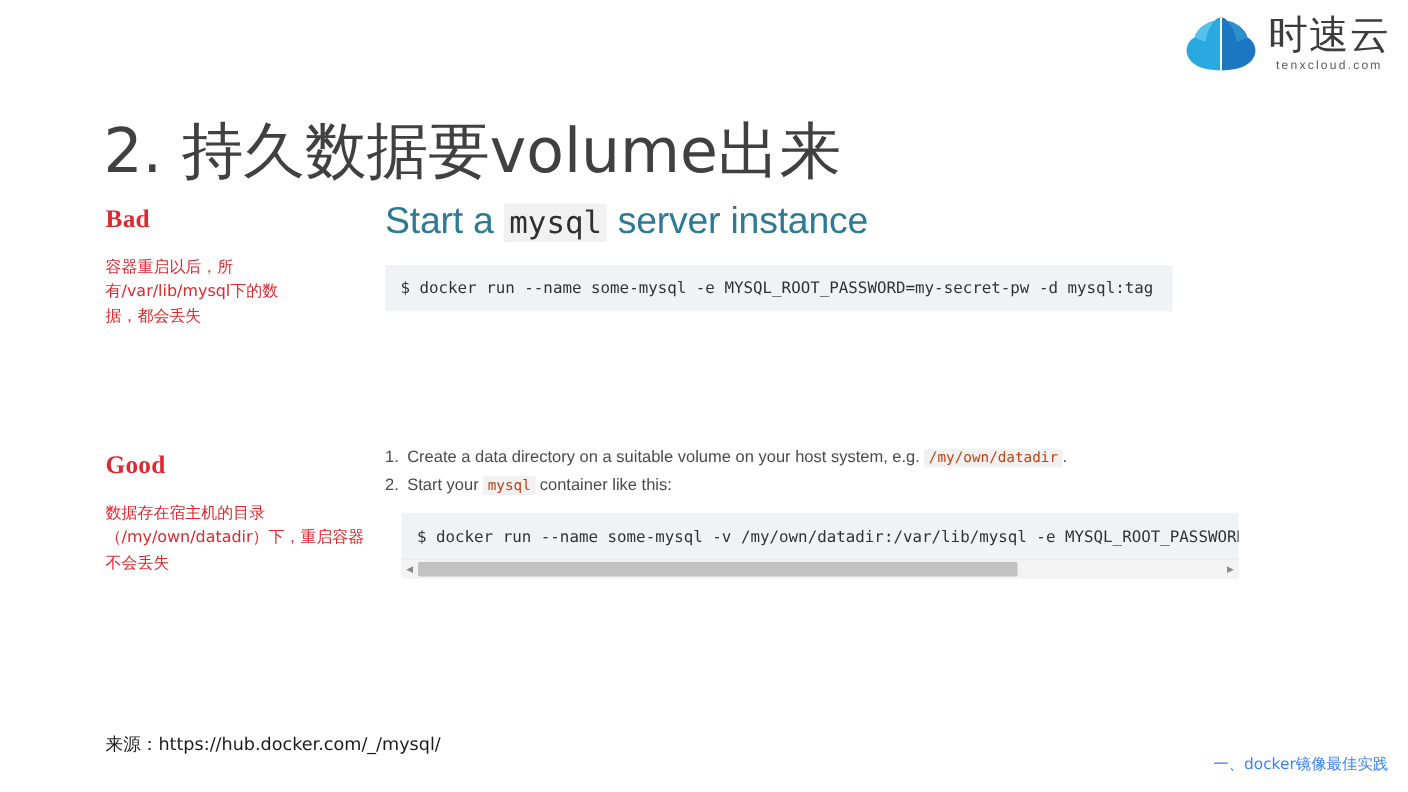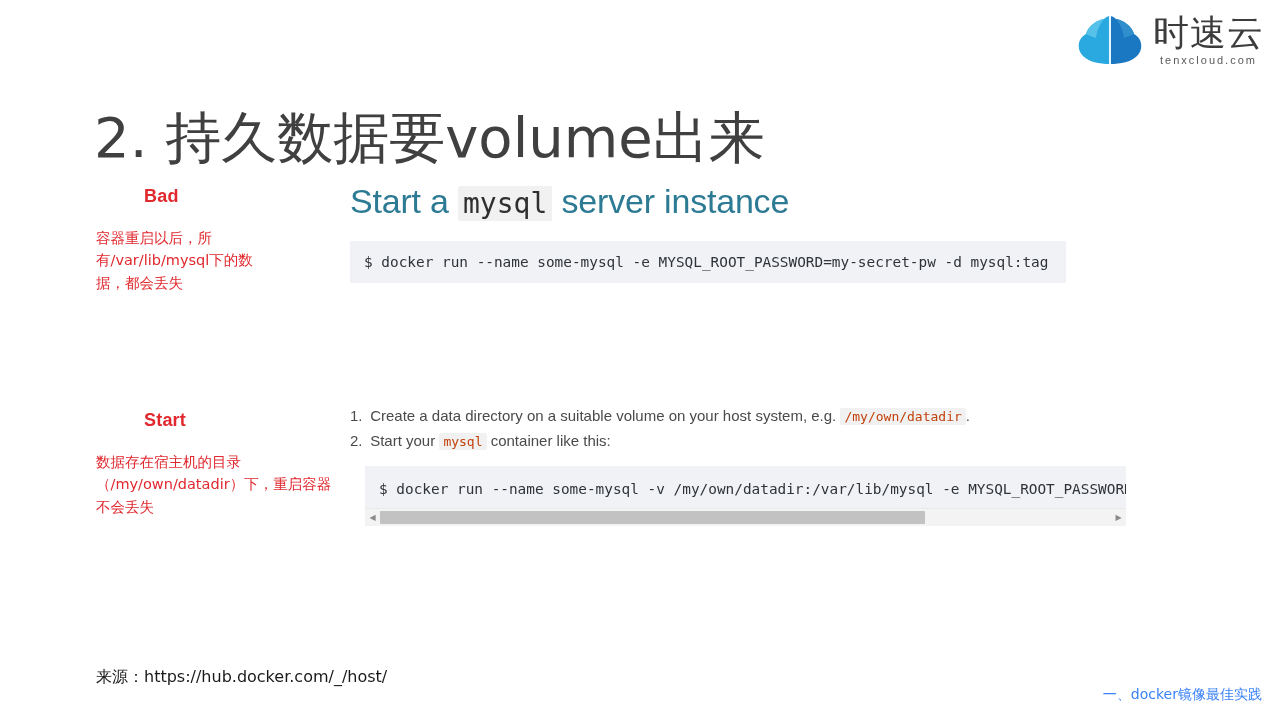--- a/index.html
+++ b/index.html
@@ -52,25 +52,24 @@
     line-height: 1.2;
     font-weight: 400;
     color: #404040;
     font-family: "DejaVu Sans", sans-serif;
     white-space: nowrap;
   }
 
   
   .annot { position: absolute; left: 96px; color: #e0282e; }
   .annot-label {
-    font-size: 18px;
+    font-size: 23px;
     font-weight: 700;
-    font-family: Liberation Sans, sans-serif;
+    font-family: Liberation Serif, serif;
     letter-spacing: 0.2px;
-    margin-left: 48px;
   }
   .annot-body {
     font-size: 14.5px;
     line-height: 1.55;
     width: 182px;
     font-family: "DejaVu Sans", sans-serif;
     margin-top: 20px;
   }
   #annot-bad { top: 186px; }
   #annot-good { top: 410px; }
@@ -236,21 +235,21 @@
 </div>
 
 <h1 class="slide-title">2. 持久数据要volume出来</h1>
 
 <div class="annot" id="annot-bad">
   <div class="annot-label">Bad</div>
   <div class="annot-body">容器重启以后，所有/var/lib/mysql下的数据，都会丢失</div>
 </div>
 
 <div class="annot" id="annot-good">
-  <div class="annot-label">Start</div>
+  <div class="annot-label">Good</div>
   <div class="annot-body">数据存在宿主机的目录（/my/own/datadir）下，重启容器不会丢失</div>
 </div>
 
 <div class="doc">
   <div class="doc-h1">
     <span>Start a</span>
     <code>mysql</code>
     <span>server instance</span>
   </div>
   <div class="codeblock" id="code-bad">
@@ -278,14 +277,14 @@
   </div>
   <div class="hscroll">
     <div class="hscroll-arrow">◀</div>
     <div class="hscroll-track">
       <div class="hscroll-thumb"></div>
     </div>
     <div class="hscroll-arrow">▶</div>
   </div>
 </div>
 
-<div class="source">来源：https://hub.docker.com/_/host/</div>
+<div class="source">来源：https://hub.docker.com/_/mysql/</div>
 <div class="footer-note">一、docker镜像最佳实践</div>
 
 </body></html>

